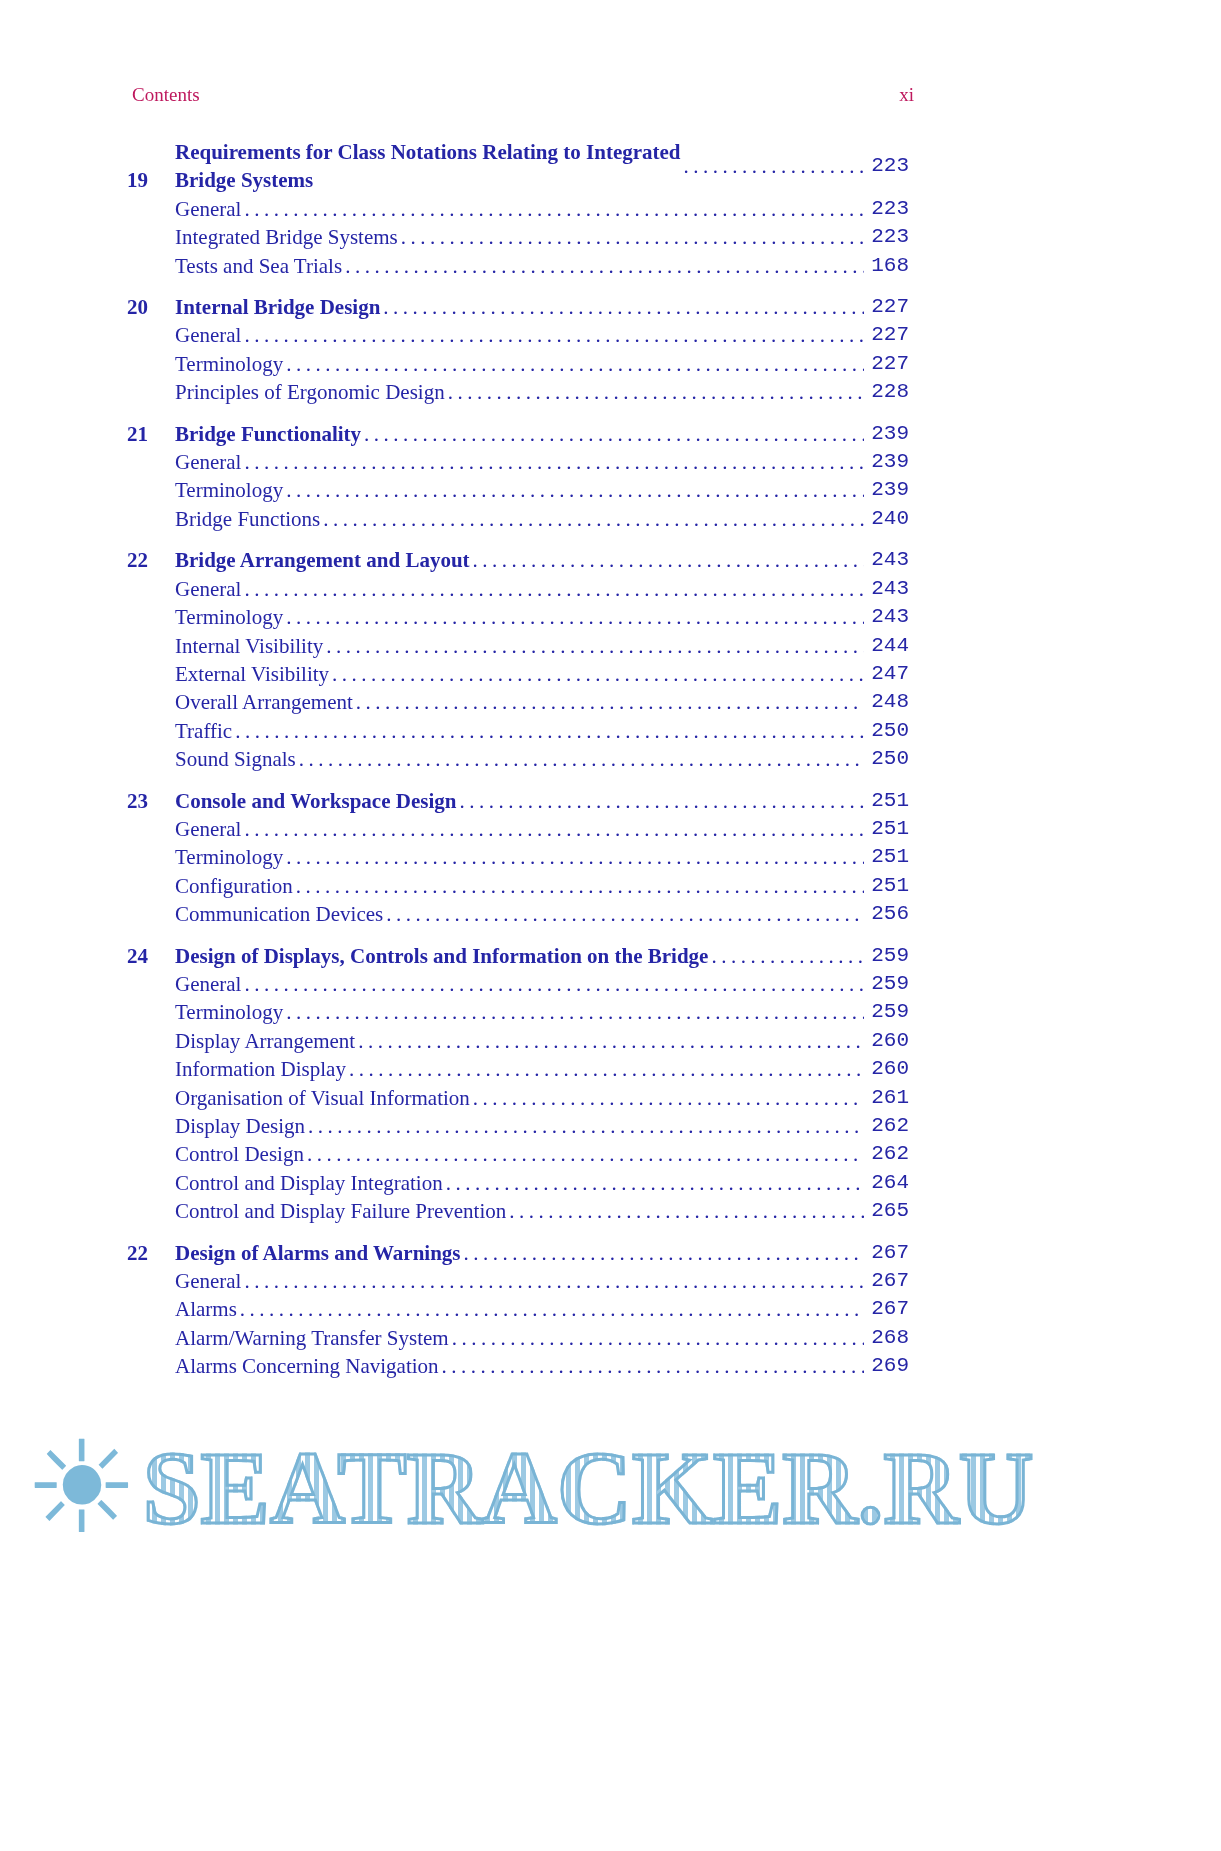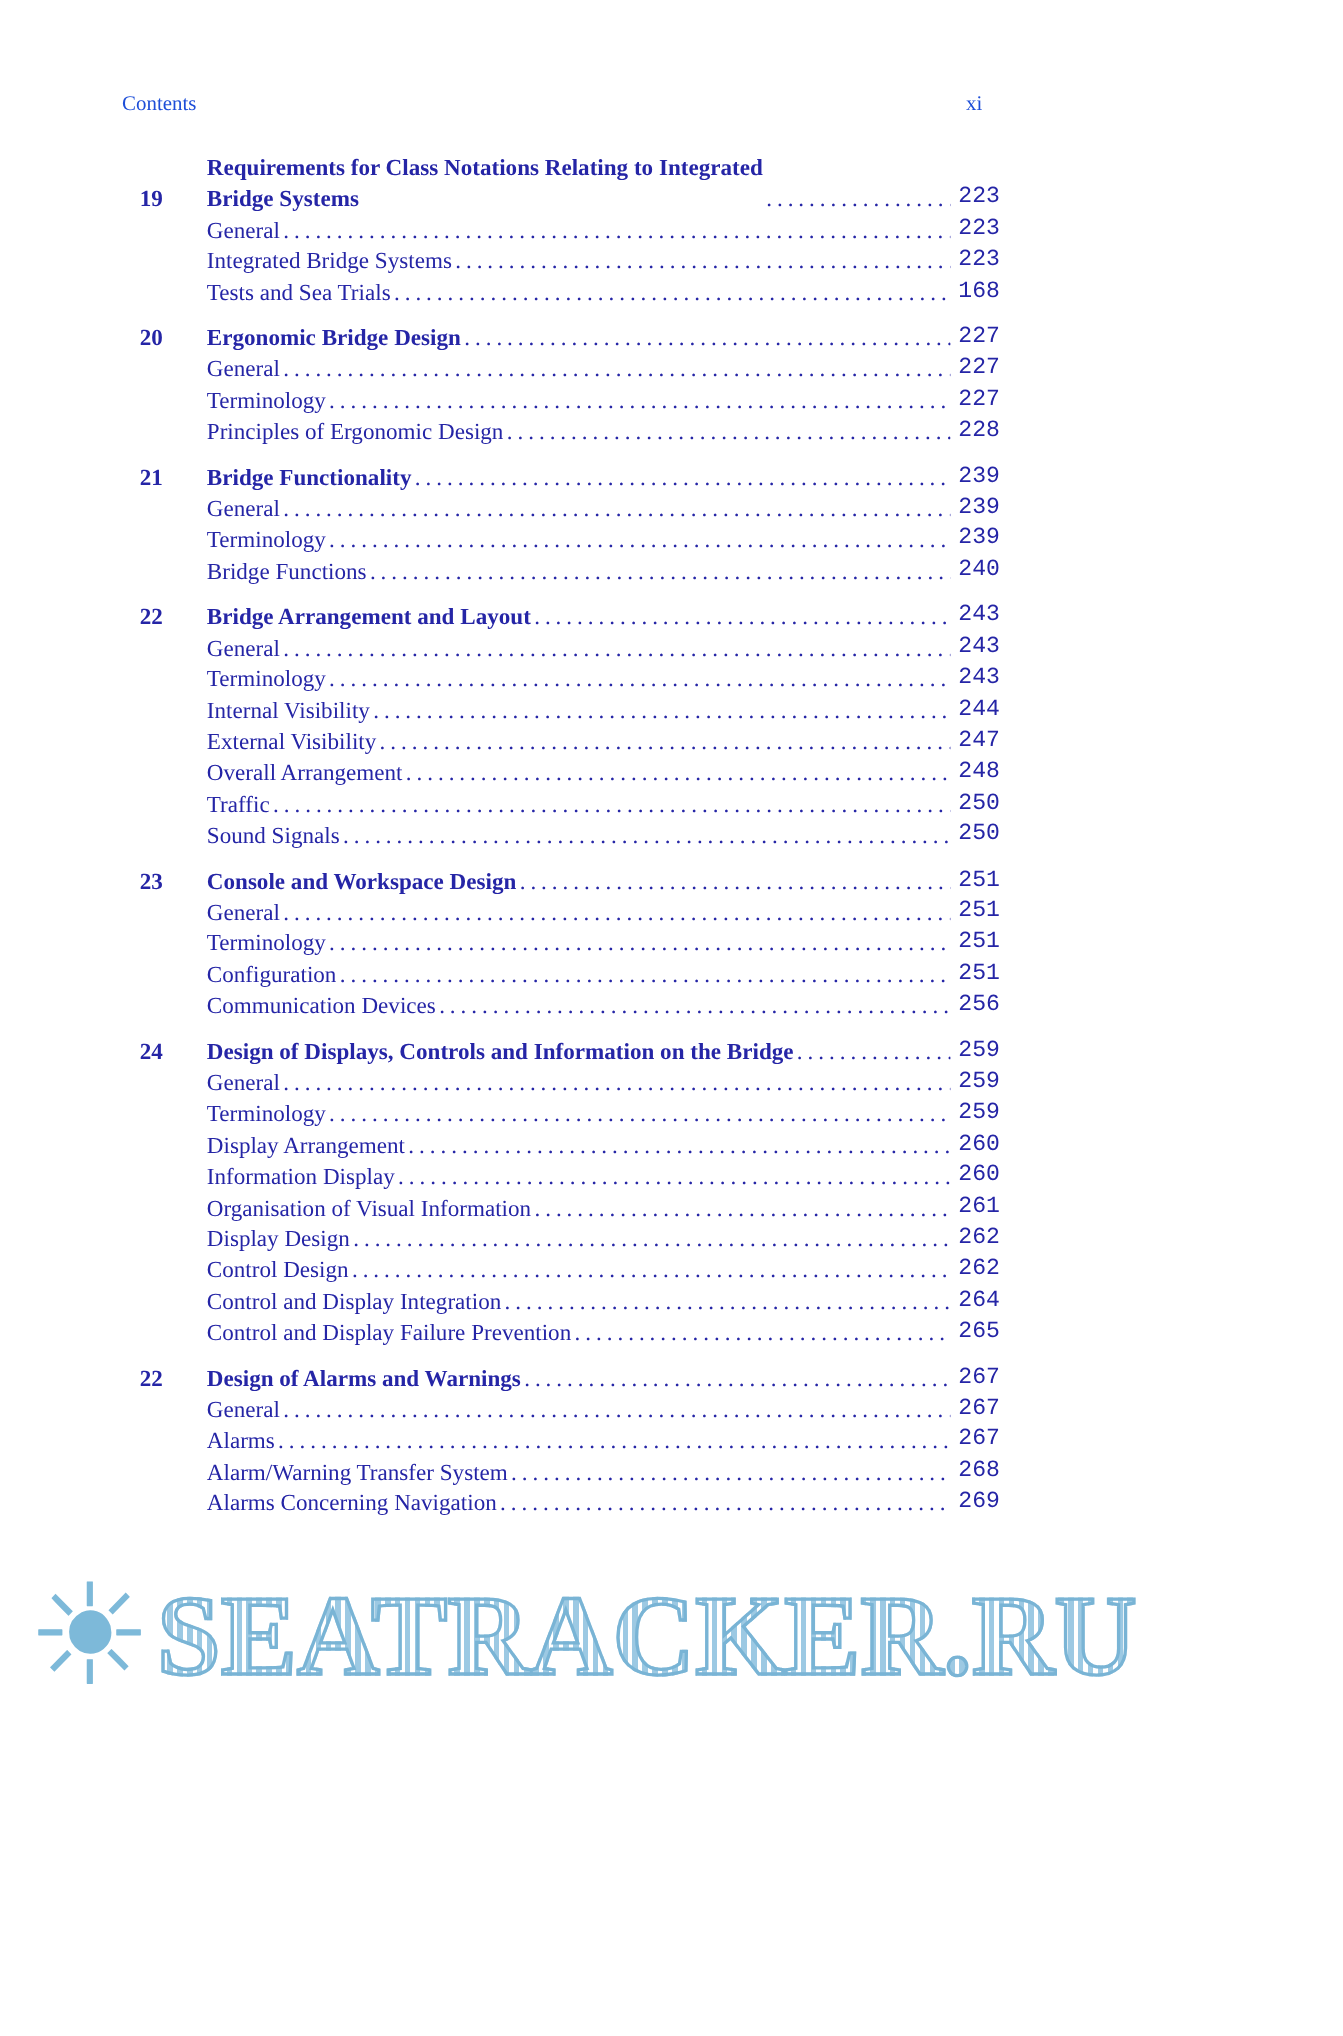--- a/index.html
+++ b/index.html
@@ -12,27 +12,27 @@
     width: 1221px;
     height: 1851px;
     background: #ffffff;
     overflow: hidden;
     font-family: "Liberation Serif", serif;
   }
 
   
   .header {
     position: absolute;
-    left: 111px;
+    left: 132px;
     top: 84px;
     width: 782px;
     display: flex;
     justify-content: space-between;
     font-size: 19px;
-    color: #1d4ed8;
+    color: #be185d;
   }
 
   
   .toc {
     position: absolute;
     left: 127px;
     top: 138px;
     width: 782px;
     color: #2525a6;
     font-size: 21px;
@@ -44,23 +44,22 @@
     line-height: 28.4px;
   }
   .num {
     flex: none;
     width: 48px;
     font-weight: bold;
   }
   .entry {
     flex: 1;
     display: flex;
-    align-items: flex-end;
+    align-items: center;
     min-width: 0;
-    margin-left: 13px;
   }
   .title { white-space: pre-line; }
   .chapter-row .title { font-weight: bold; }
   .dots {
     flex: 1;
     min-width: 14px;
     overflow: hidden;
     white-space: nowrap;
     margin: 0 3px;
   }
@@ -149,21 +148,21 @@
             <span class="title">Tests and Sea Trials</span>
             <span class="dots"></span>
             <span class="page-num">168</span>
           </span>
         </div>
       </div>
       <div class="chapter">
         <div class="row chapter-row">
           <span class="num">20</span>
           <span class="entry">
-            <span class="title">Ergonomic Bridge Design</span>
+            <span class="title">Internal Bridge Design</span>
             <span class="dots"></span>
             <span class="page-num">227</span>
           </span>
         </div>
         <div class="row section-row">
           <span class="num"></span>
           <span class="entry">
             <span class="title">General</span>
             <span class="dots"></span>
             <span class="page-num">227</span>

